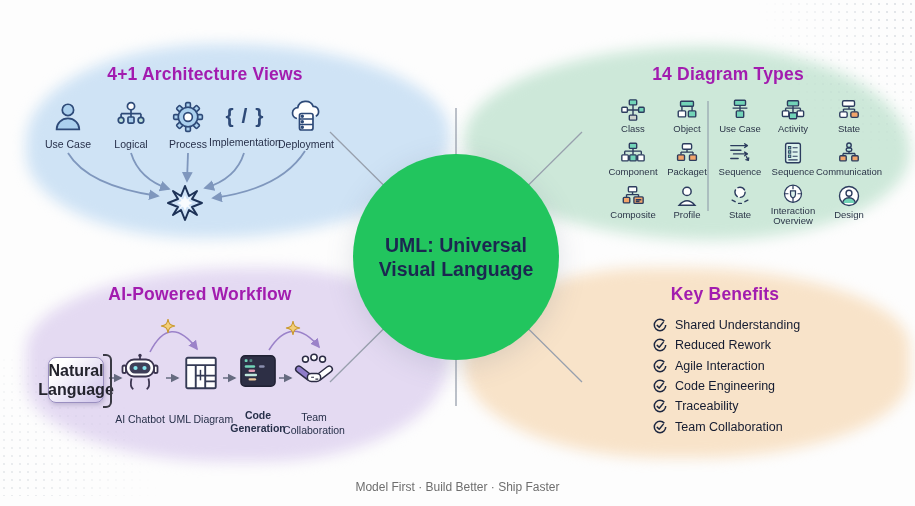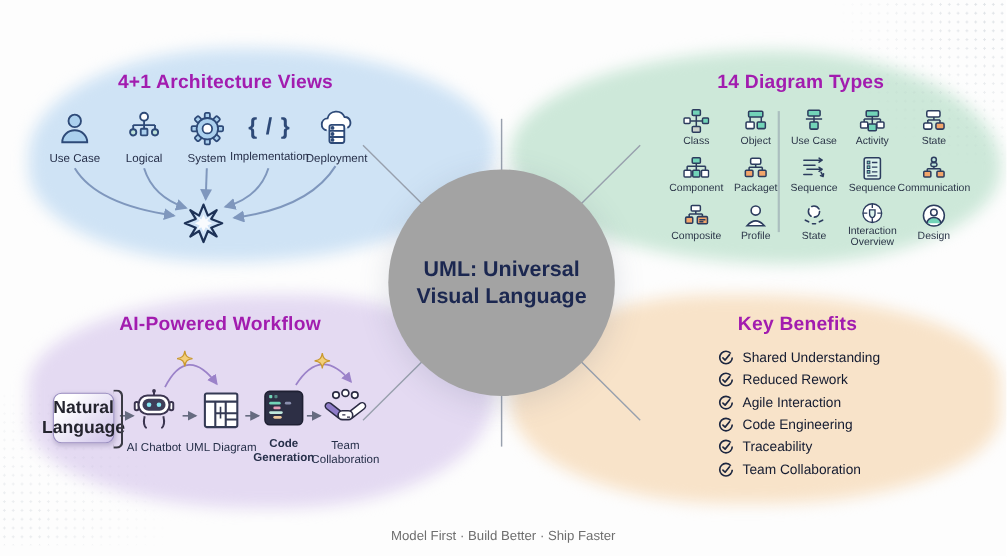--- a/index.html
+++ b/index.html
@@ -14,21 +14,21 @@
   .blob-peach{left:464px;top:268px;width:446px;height:190px;background:#f8e3c9;border-radius:45% 55% 52% 48% / 55% 45% 47% 53%;}
 
   
   .tex{position:absolute;background-image:radial-gradient(rgba(145,158,172,.45) 1.1px,rgba(0,0,0,0) 1.2px);background-size:8px 8px;opacity:.55;
        -webkit-mask-image:radial-gradient(circle at var(--cx) var(--cy),#000 15%,transparent 72%);
        mask-image:radial-gradient(circle at var(--cx) var(--cy),#000 15%,transparent 72%);}
   .tex-tr{right:0;top:0;width:160px;height:150px;--cx:100%;--cy:0%;}
   .tex-bl{left:0;bottom:10px;width:170px;height:140px;--cx:0%;--cy:100%;opacity:.4;}
 
   
-  .center-circle{position:absolute;left:353px;top:154px;width:206px;height:206px;border-radius:50%;background:#a3a3a3;
+  .center-circle{position:absolute;left:353px;top:154px;width:206px;height:206px;border-radius:50%;background:#22c55e;
     box-shadow:0 6px 28px rgba(90,100,130,.18);display:flex;align-items:center;justify-content:center;text-align:center;}
   .center-circle .ttl{font-size:19.5px;font-weight:700;color:#1b2750;line-height:1.25;}
   .center-circle .ttl span{display:block;}
 
   
   .sec-title{position:absolute;font-weight:700;font-size:17.5px;color:#a21caf;text-align:center;letter-spacing:.2px;}
   .t-arch{left:40px;top:64px;width:330px;}
   .t-diag{left:560px;top:64px;width:336px;}
   .t-flow{left:40px;top:284px;width:320px;}
   .t-ben{left:560px;top:284px;width:330px;}
@@ -47,21 +47,21 @@
   .dcell .lbl.wrap{white-space:normal;width:58px;}
   .ddivider{position:absolute;left:707px;top:101px;width:1.5px;height:110px;background:#9fb0b6;opacity:.75;}
 
   
   .nl-box{position:absolute;left:48px;top:357px;width:54px;height:44px;border-radius:8px;
     background:linear-gradient(135deg,#ffffff 20%,#cfc3ea 100%);border:1px solid #9a8fc0;
     display:flex;align-items:center;justify-content:center;text-align:center;
     font-size:16px;font-weight:600;color:#24242e;line-height:1.2;box-shadow:1px 2px 4px rgba(80,70,120,.25);}
   .nl-bracket{position:absolute;left:103px;top:354px;width:7px;height:50px;border:2px solid #3a3a44;border-left:none;border-radius:0 6px 6px 0;}
   .wf-step{position:absolute;top:353px;transform:translateX(-50%);display:flex;flex-direction:column;align-items:center;}
-  .wf-step .lbl{margin-top:8px;font-size:10.5px;color:#27304a;text-align:center;line-height:1.22;width:70px;}
+  .wf-step .lbl{margin-top:20px;font-size:10.5px;color:#27304a;text-align:center;line-height:1.22;width:70px;}
 
   
   .ben-list{position:absolute;left:653px;top:315px;}
   .ben-item{display:flex;align-items:center;height:20.3px;}
   .ben-item .lbl{margin-left:8px;font-size:12.5px;font-weight:500;color:#141b30;white-space:nowrap;}
 
   
   .footer{position:absolute;left:0;top:480px;width:915px;text-align:center;font-size:12px;color:#6e6e6e;}
 
   svg{display:block;}
@@ -169,21 +169,21 @@
         <rect x="15.5" y="2.8" width="5" height="5.2" rx="1.2" transform="rotate(90 18 18)"></rect>
         <rect x="15.5" y="2.8" width="5" height="5.2" rx="1.2" transform="rotate(135 18 18)"></rect>
         <rect x="15.5" y="2.8" width="5" height="5.2" rx="1.2" transform="rotate(180 18 18)"></rect>
         <rect x="15.5" y="2.8" width="5" height="5.2" rx="1.2" transform="rotate(225 18 18)"></rect>
         <rect x="15.5" y="2.8" width="5" height="5.2" rx="1.2" transform="rotate(270 18 18)"></rect>
         <rect x="15.5" y="2.8" width="5" height="5.2" rx="1.2" transform="rotate(315 18 18)"></rect>
         <circle cx="18" cy="18" r="10.3"></circle>
         <circle cx="18" cy="18" r="4.6" fill="#fff"></circle>
       </g>
     </svg>
-    <div class="lbl">System</div>
+    <div class="lbl">Process</div>
   </div>
 
   <div class="arch-item" style="left:245px;">
     <div class="braces">{ / }</div>
     <div class="lbl">Implementation</div>
   </div>
 
   <div class="arch-item" style="left:306px;justify-content:flex-end;">
     <svg width="36" height="36" viewBox="0 0 36 36">
       <g fill="#fff" stroke="#2e4a78" stroke-width="1.7">

